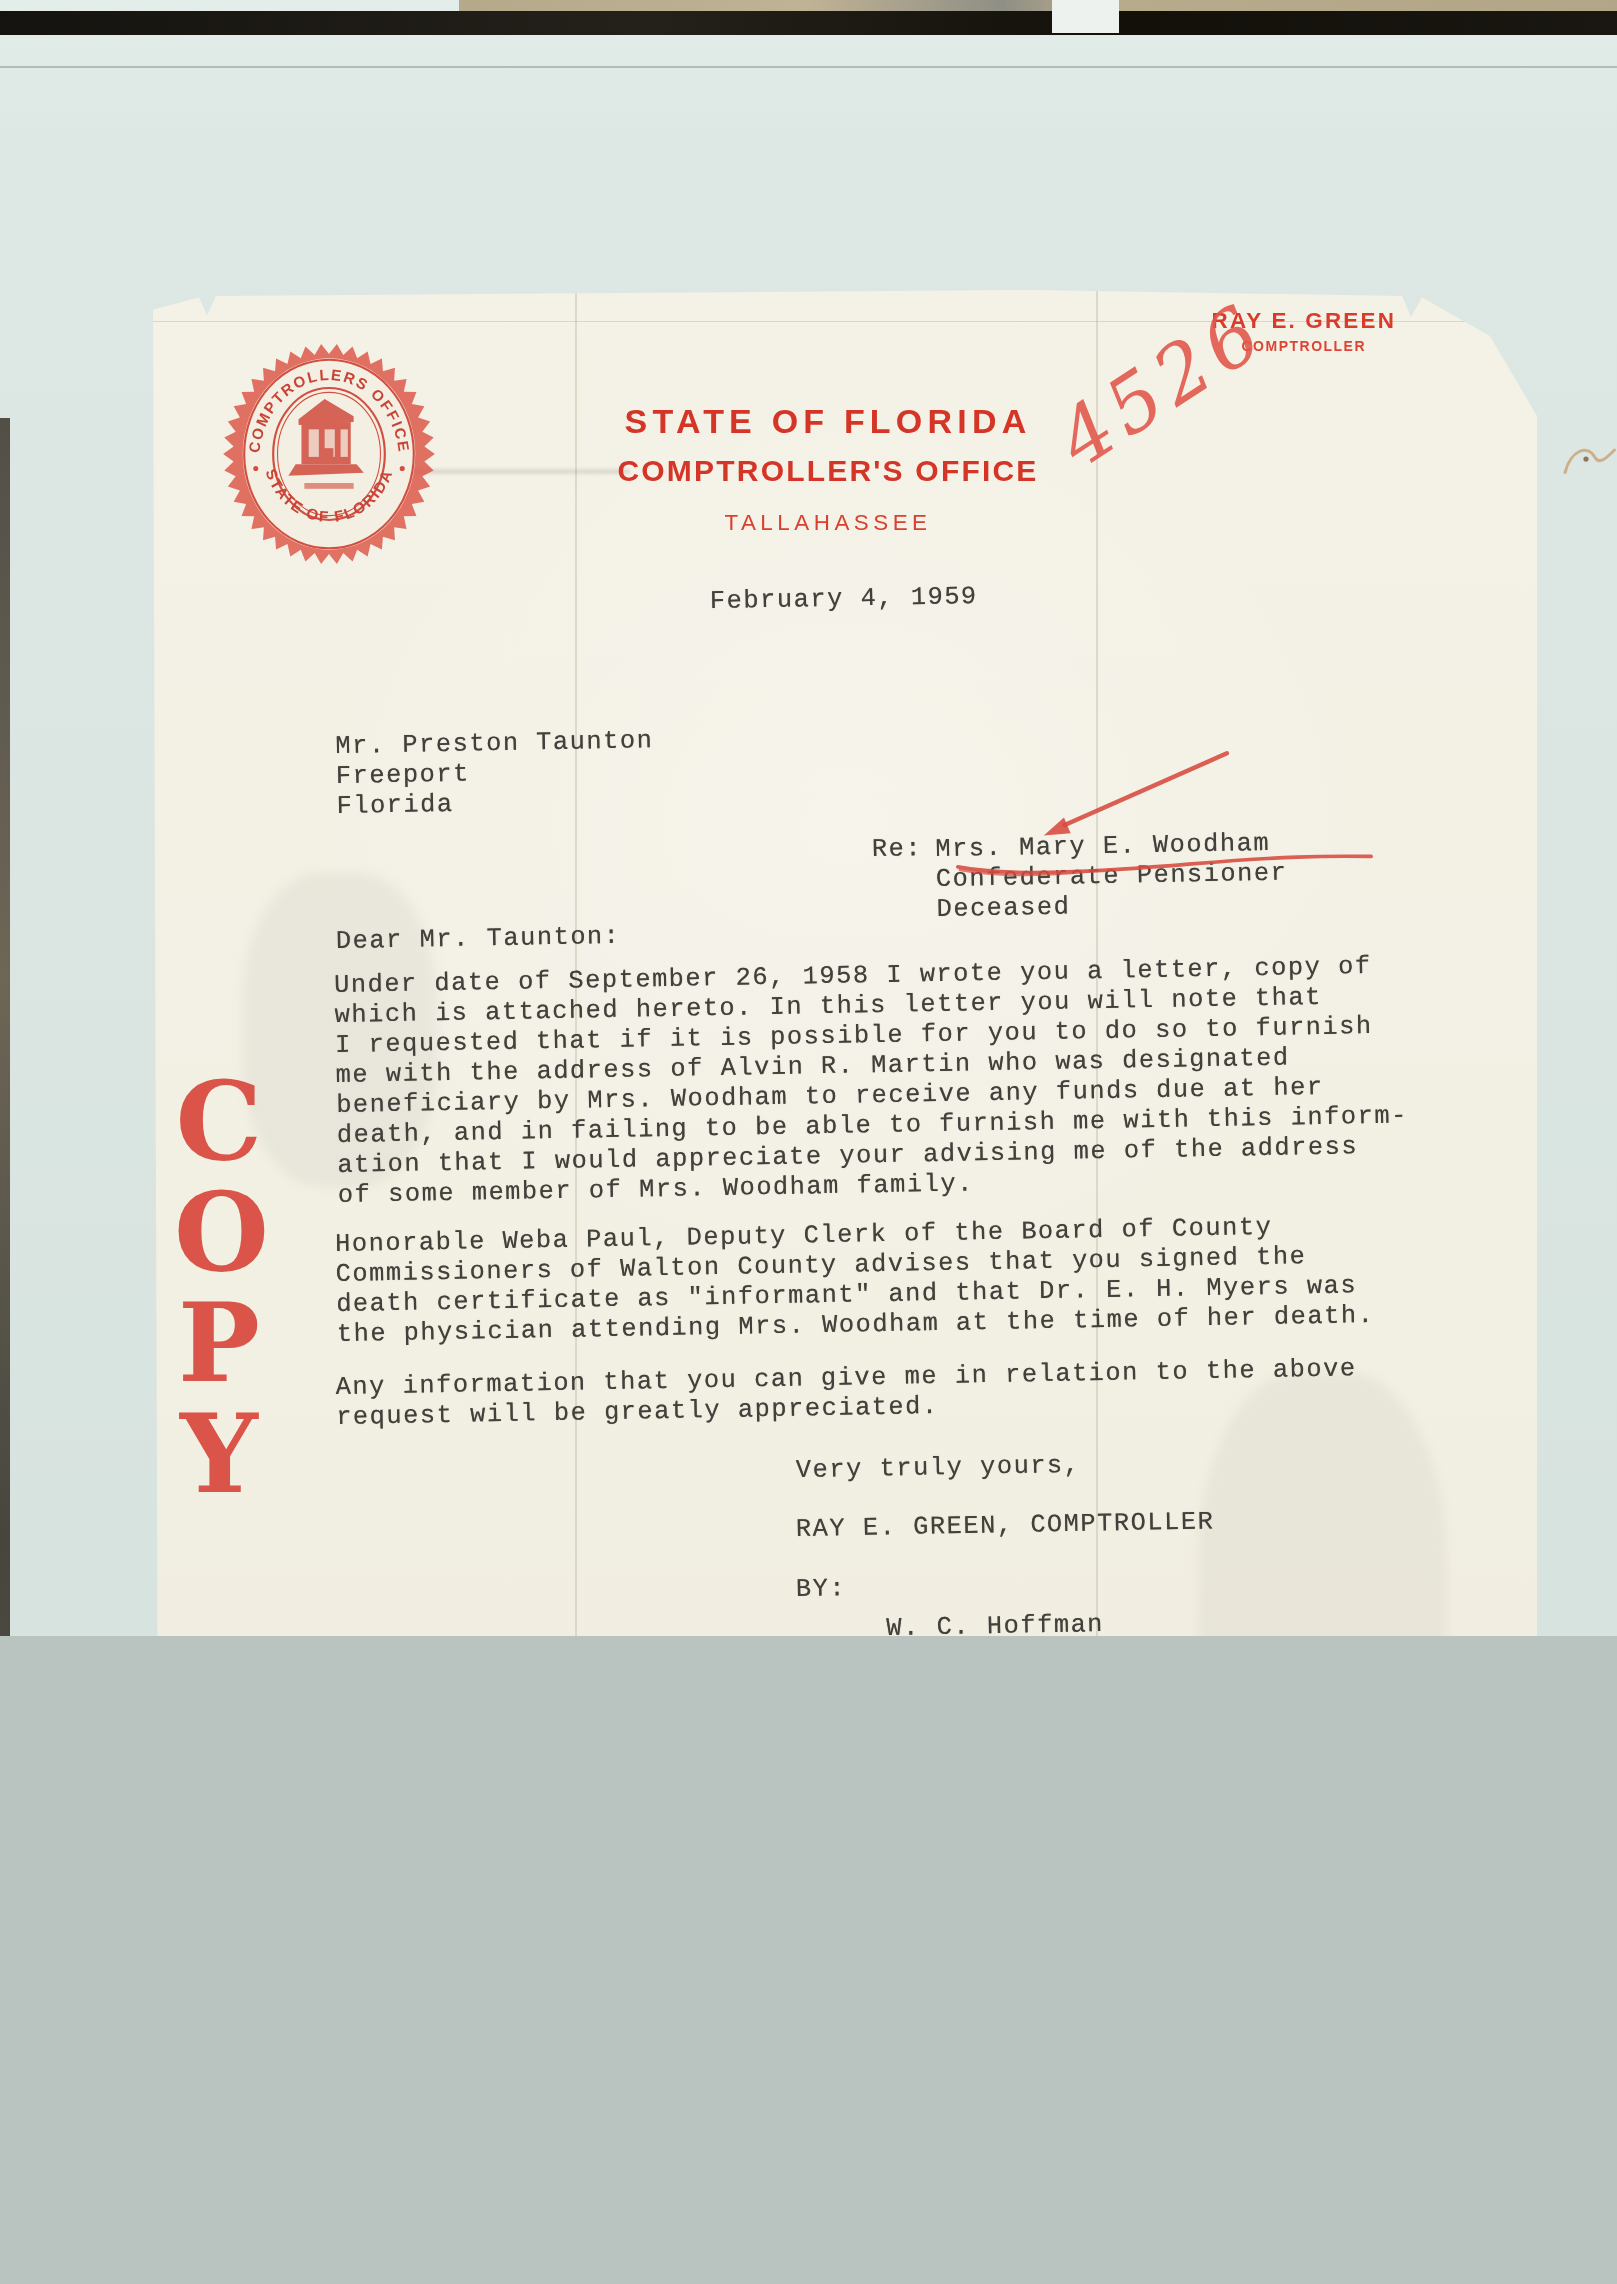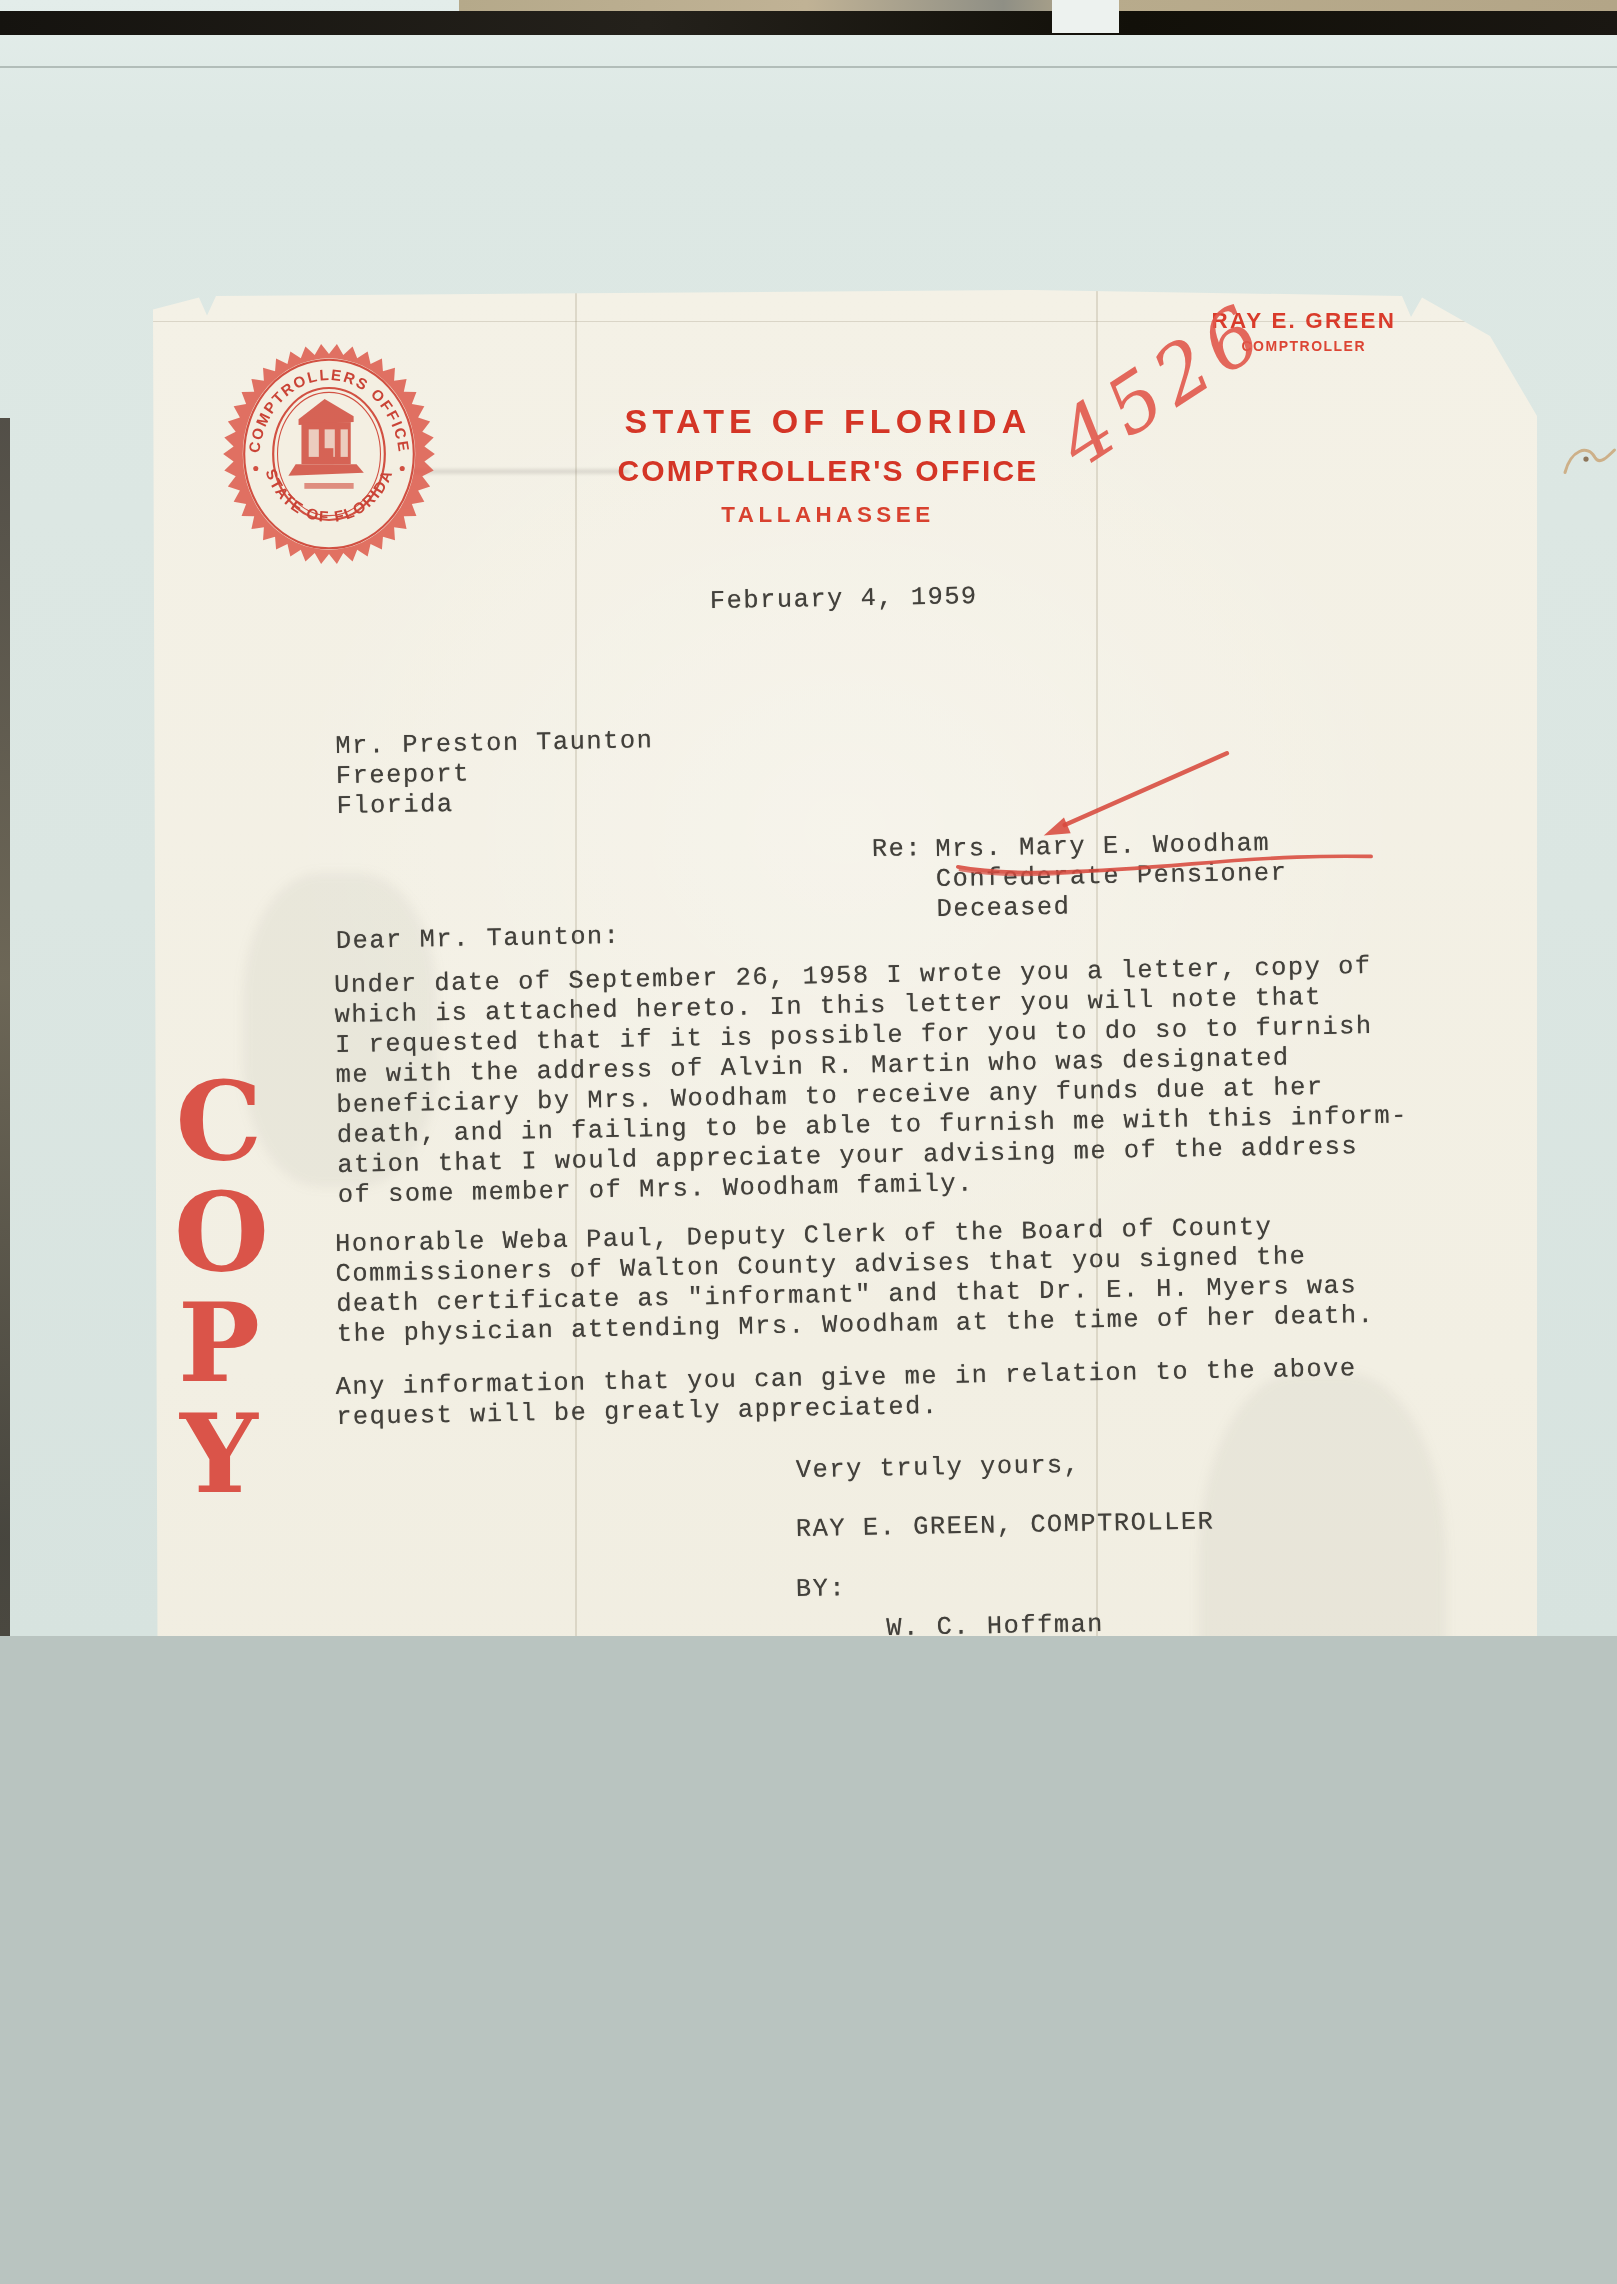--- a/index.html
+++ b/index.html
@@ -31,21 +31,21 @@
   .fold-h{position:absolute;left:0;top:31px;width:1384px;height:0.7px;background:rgba(160,150,128,.3);}
   .smudge{position:absolute;background:rgba(118,112,96,.07);filter:blur(5.2px);border-radius:40%;}
   .smudge-line{position:absolute;left:230px;top:179px;width:247px;height:4.5px;
     background:rgba(120,118,110,.18);filter:blur(1.5px);border-radius:2.2px;}
   .official{position:absolute;right:141px;top:18px;text-align:right;}
   .official .name{font-size:22.4px;font-weight:bold;letter-spacing:2.2px;color:#d93b2b;}
   .official .title{font-size:14px;font-weight:bold;letter-spacing:1.5px;color:#dc4534;margin-top:3.7px;text-align:center;}
   .lh-center{position:absolute;left:447px;top:112px;width:456px;text-align:center;}
   .lh-center .l1{font-size:34px;font-weight:bold;letter-spacing:5.2px;color:#d43526;}
   .lh-center .l2{font-size:30px;font-weight:bold;letter-spacing:2.2px;color:#d43526;margin-top:12.7px;}
-  .lh-center .l3{font-size:22.4px;font-weight:bold;letter-spacing:4.5px;color:#d8412f;margin-top:14px;}
+  .lh-center .l3{font-size:22.4px;font-weight:normal;letter-spacing:4.5px;color:#d8412f;margin-top:22px;}
   .seal{position:absolute;left:60px;top:48px;width:232px;height:232px;opacity:.92;}
   
   .typed{
     position:absolute;font-family:"Liberation Mono","DejaVu Sans Mono",monospace;
     font-size:25.4px;line-height:30px;letter-spacing:1.5px;color:#42403b;
     white-space:pre-line;text-shadow:0 0 0.7px rgba(66,64,59,.65);
     transform:rotate(-1.05deg);transform-origin:0 50%;
   }
   
   .copy-stamp{

